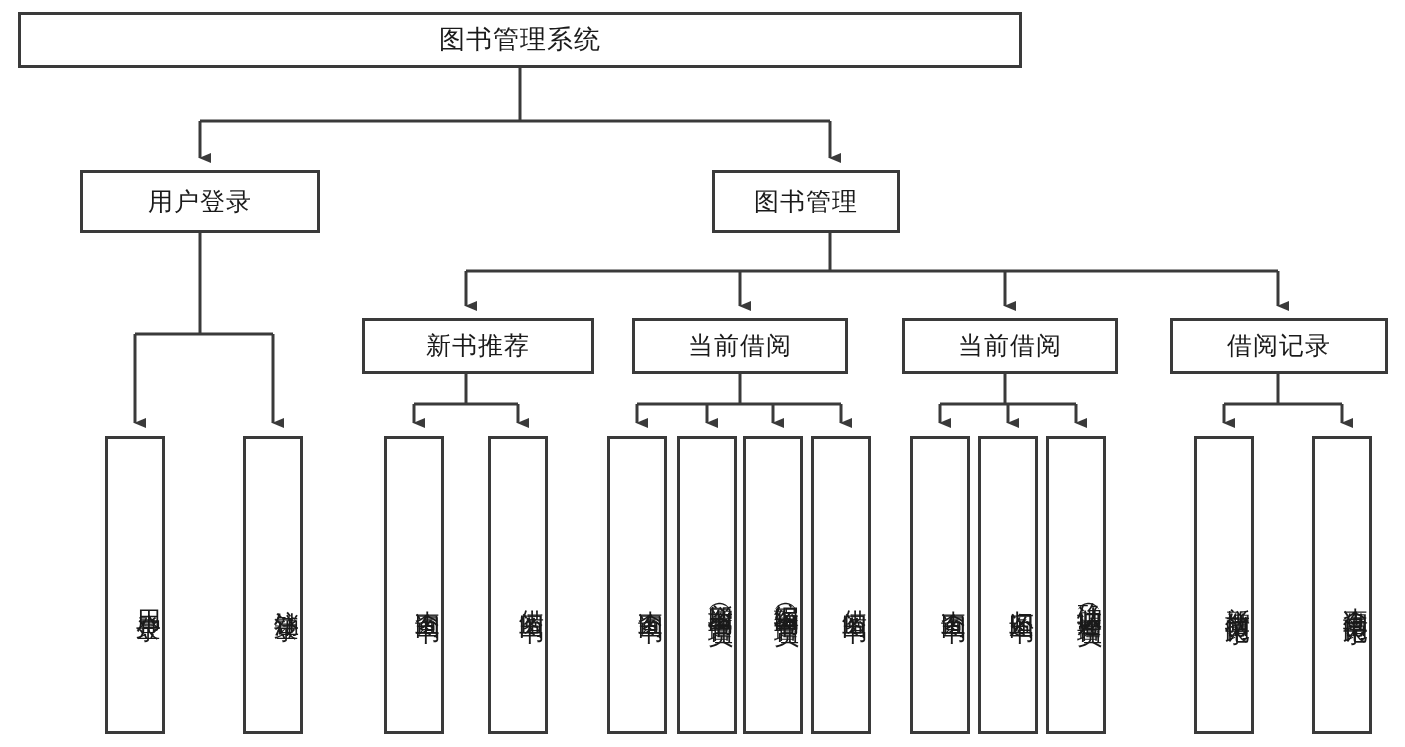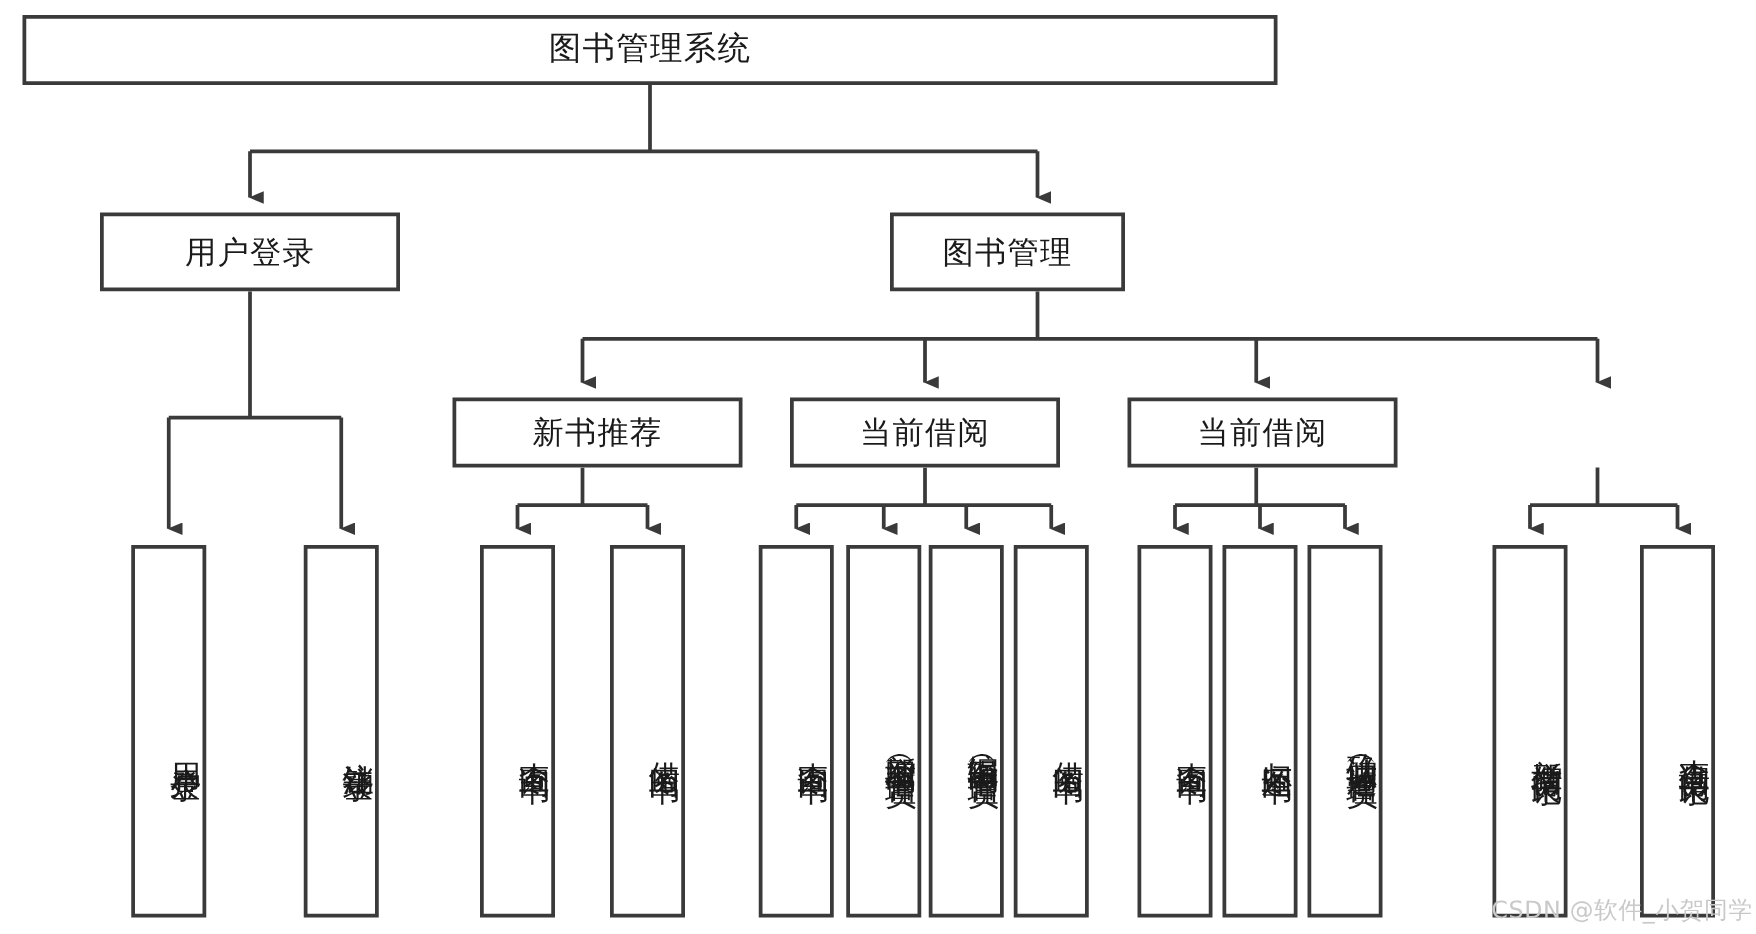--- a/index.html
+++ b/index.html
@@ -126,20 +126,21 @@
   </svg>
 
   <div class="node h root" style="left:18px; top:12px; width:1004px; height:56px;">图书管理系统</div>
 
   <div class="node h" style="left:80px; top:170px; width:240px; height:63px;">用户登录</div>
   <div class="node h" style="left:712px; top:170px; width:188px; height:63px;">图书管理</div>
 
   <div class="node h" style="left:362px; top:318px; width:232px; height:56px;">新书推荐</div>
   <div class="node h" style="left:632px; top:318px; width:216px; height:56px;">当前借阅</div>
   <div class="node h" style="left:902px; top:318px; width:216px; height:56px;">当前借阅</div>
+  <div class="node h" style="left:1170px; top:318px; width:218px; height:56px;">借阅记录</div>
 
   <div class="node v" style="left:105px; top:436px; width:60px; height:298px;">
     <span class="vtext">用户登录</span>
   </div>
   <div class="node v" style="left:243px; top:436px; width:60px; height:298px;">
     <span class="vtext">注销登录</span>
   </div>
 
   <div class="node v" style="left:384px; top:436px; width:60px; height:298px;">
     <span class="vtext">查询图书</span>
@@ -171,15 +172,14 @@
     <span class="vtext">确认归还（管理员）</span>
   </div>
 
   <div class="node v" style="left:1194px; top:436px; width:60px; height:298px;">
     <span class="vtext">新增借阅记录</span>
   </div>
   <div class="node v" style="left:1312px; top:436px; width:60px; height:298px;">
     <span class="vtext">查询借阅记录</span>
   </div>
 
-  <div class="watermark" style="left:1193px; top:715px;">CSDN @软件_小贺同学</div>
 
 </div>
 
 </body></html>

